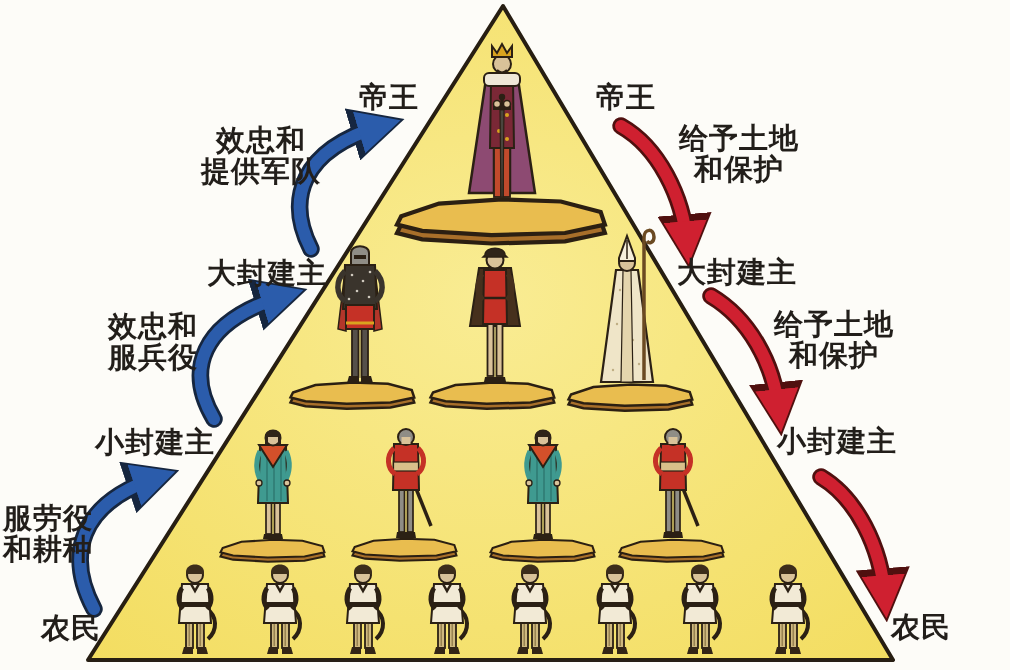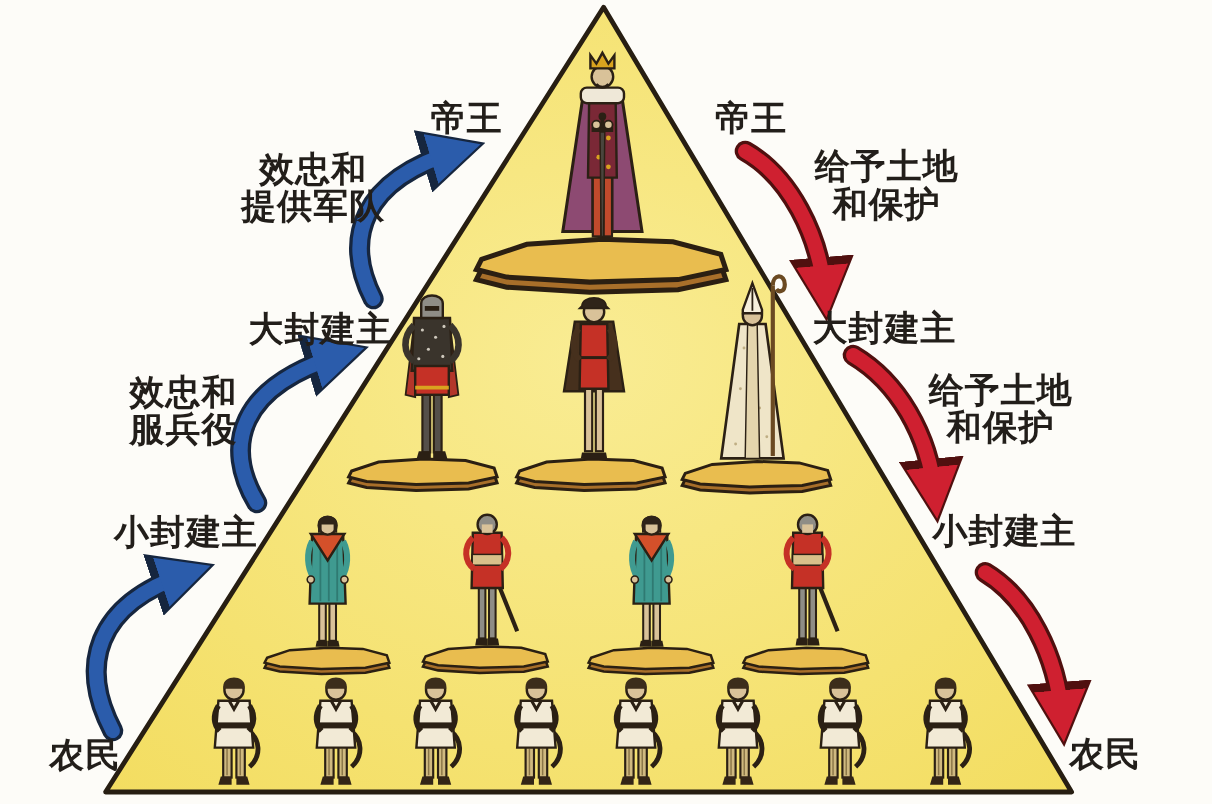--- a/index.html
+++ b/index.html
@@ -1,21 +1,21 @@
 <!DOCTYPE html>
 <html><head>
 <meta charset="utf-8">
 <style>
   html,body{margin:0;padding:0;background:#ffffff;}
   .stage{
     position:relative;
     width:1010px;height:670px;
     background:var(--background,#fdfcf8);
     overflow:hidden;
-    font-family:Liberation Sans, sans-serif;
+    font-family:Liberation Mono, monospace;
   }
   .stage svg{position:absolute;left:0;top:0;}
   .lbl{
     position:absolute;
     transform:translate(-50%,-50%);
     font-size:29px;
     font-weight:700;
     line-height:1.08;
     color:var(--text,#221e1a);
     white-space:pre-line;
@@ -253,19 +253,21 @@
   <div class="lbl" style="left:737px;top:275px">大封建主</div>
   <div class="lbl" style="left:155px;top:445px">小封建主</div>
   <div class="lbl" style="left:837px;top:444px">小封建主</div>
   <div class="lbl" style="left:71px;top:631px">农民</div>
   <div class="lbl" style="left:921px;top:630px">农民</div>
 
   <div class="lbl" style="left:261px;top:158px">效忠和
 提供军队</div>
   <div class="lbl" style="left:153px;top:344px">效忠和
 服兵役</div>
+  <div class="lbl" style="left:48px;top:536px">服劳役
+和耕种</div>
 
   <div class="lbl" style="left:739px;top:156px">给予土地
 和保护</div>
   <div class="lbl" style="left:834px;top:342px">给予土地
 和保护</div>
 
 </div>
 
 </body></html>

